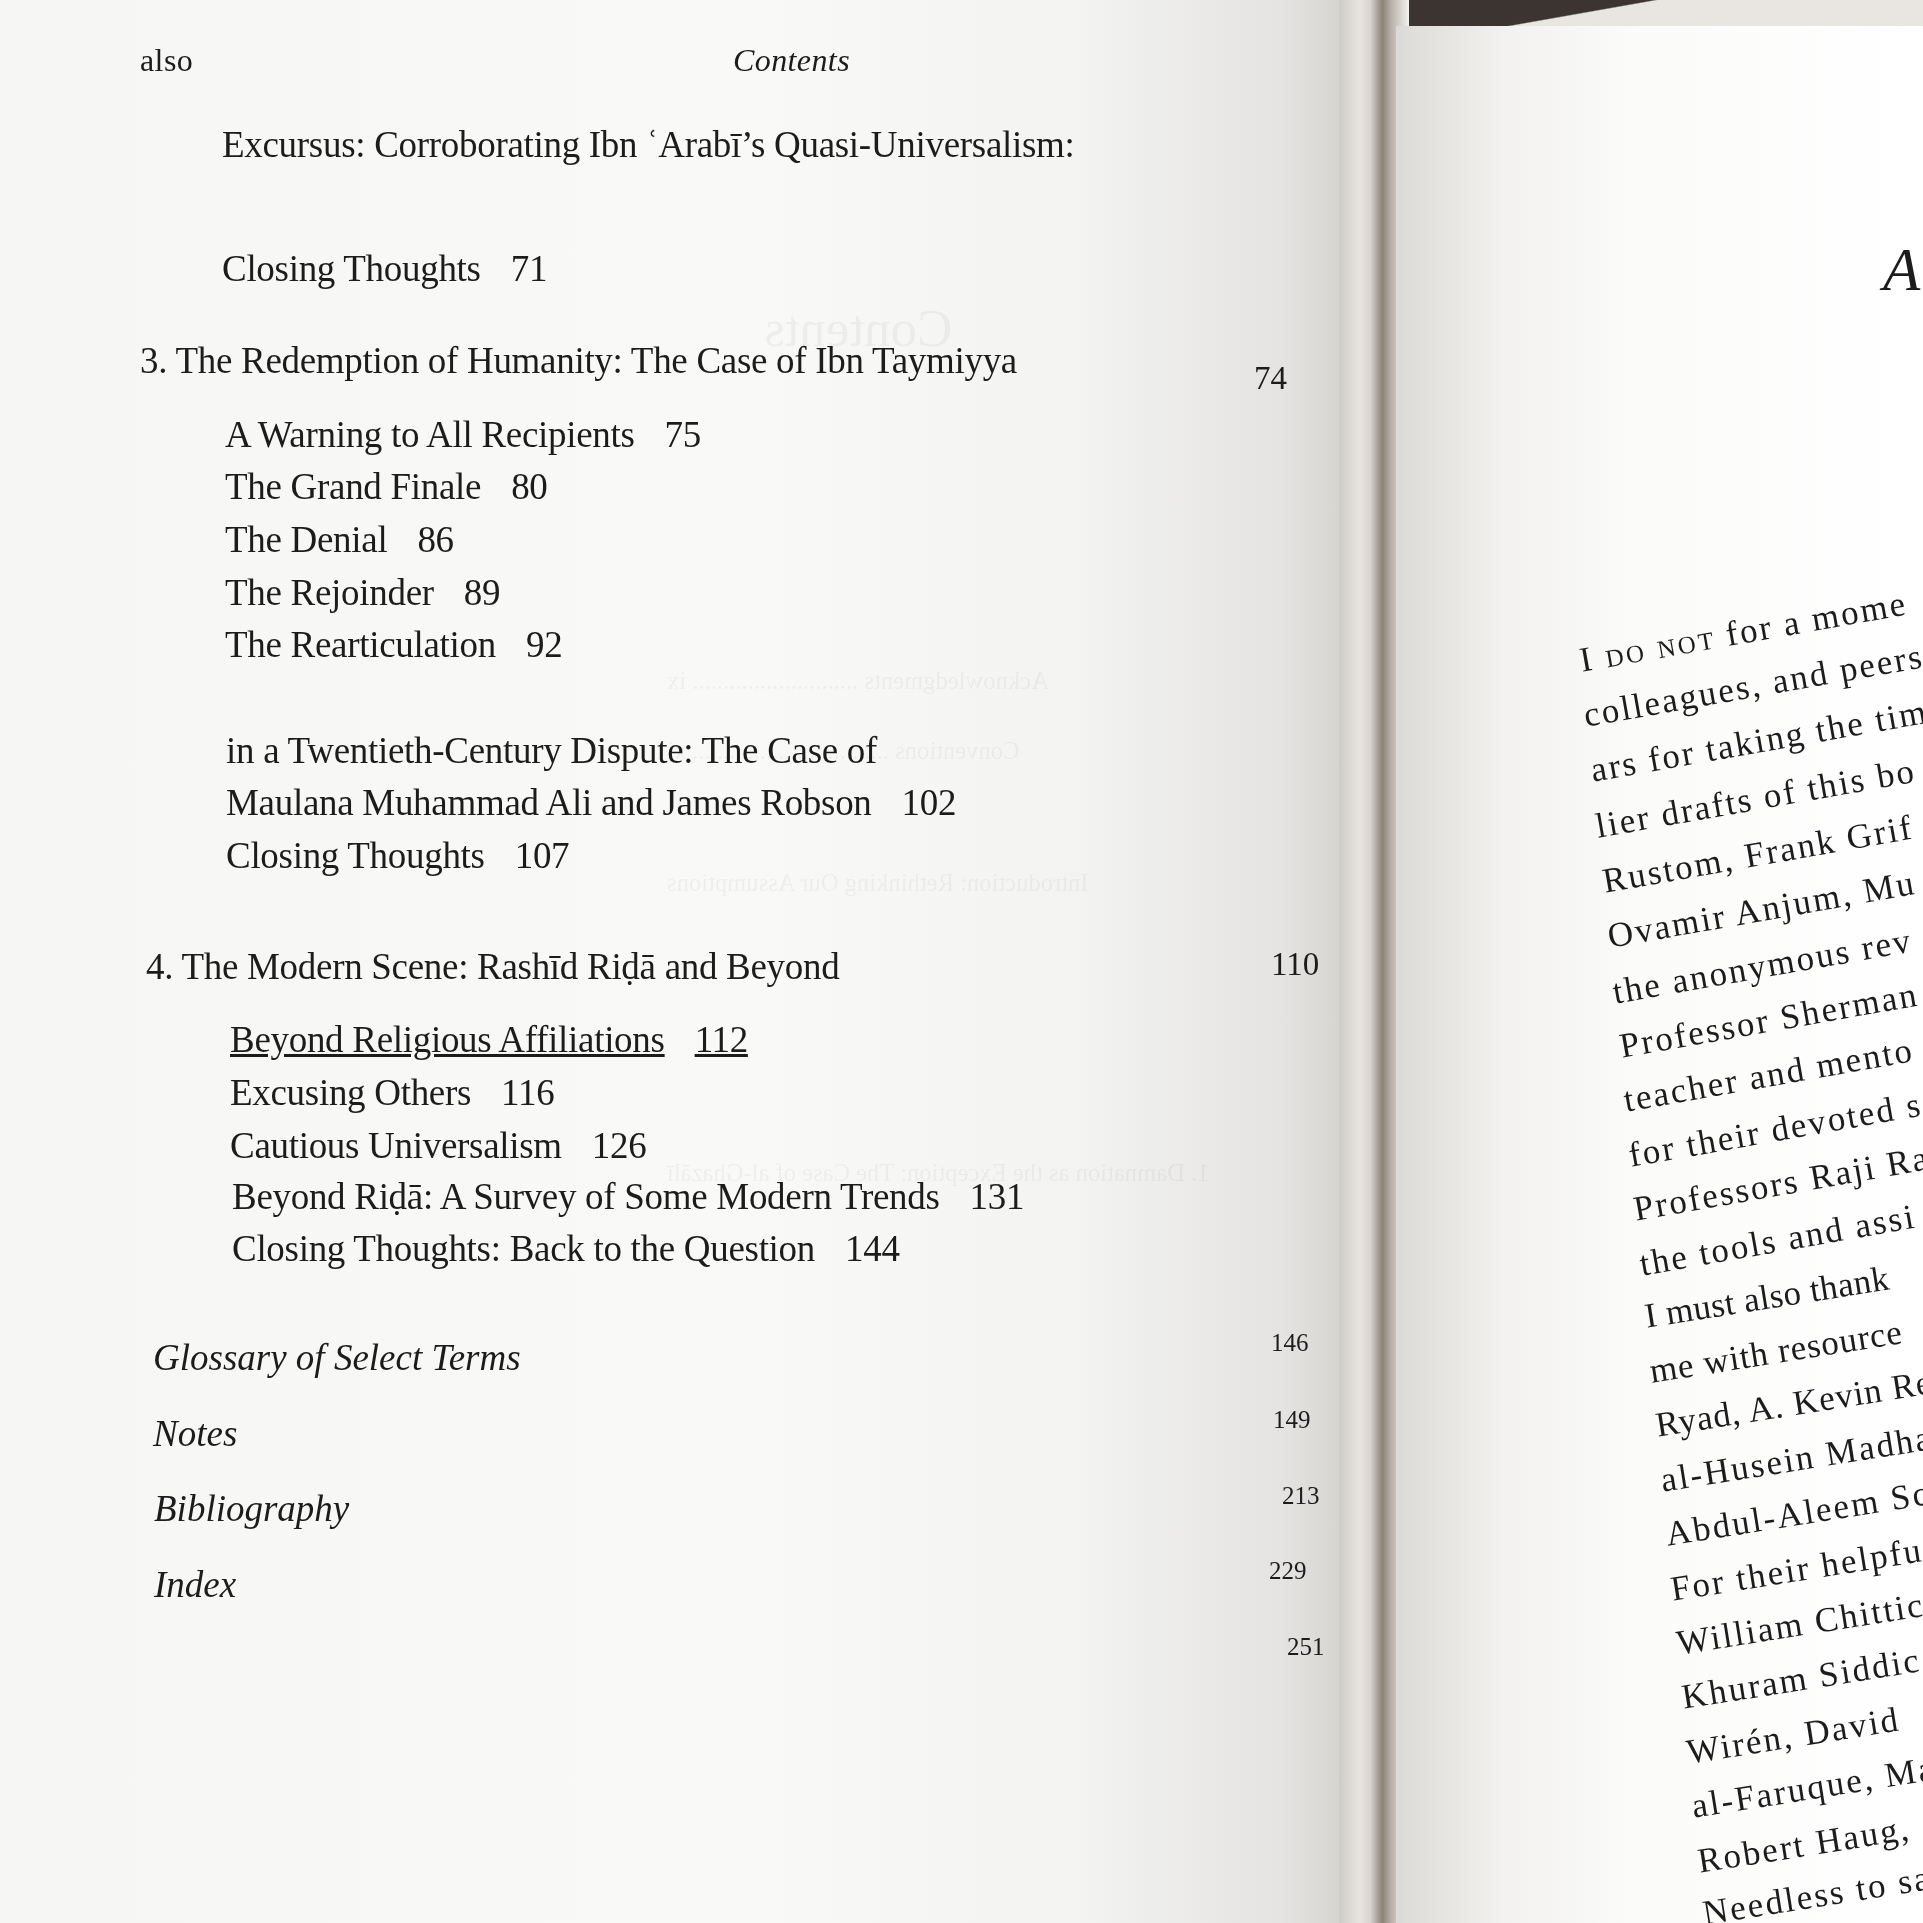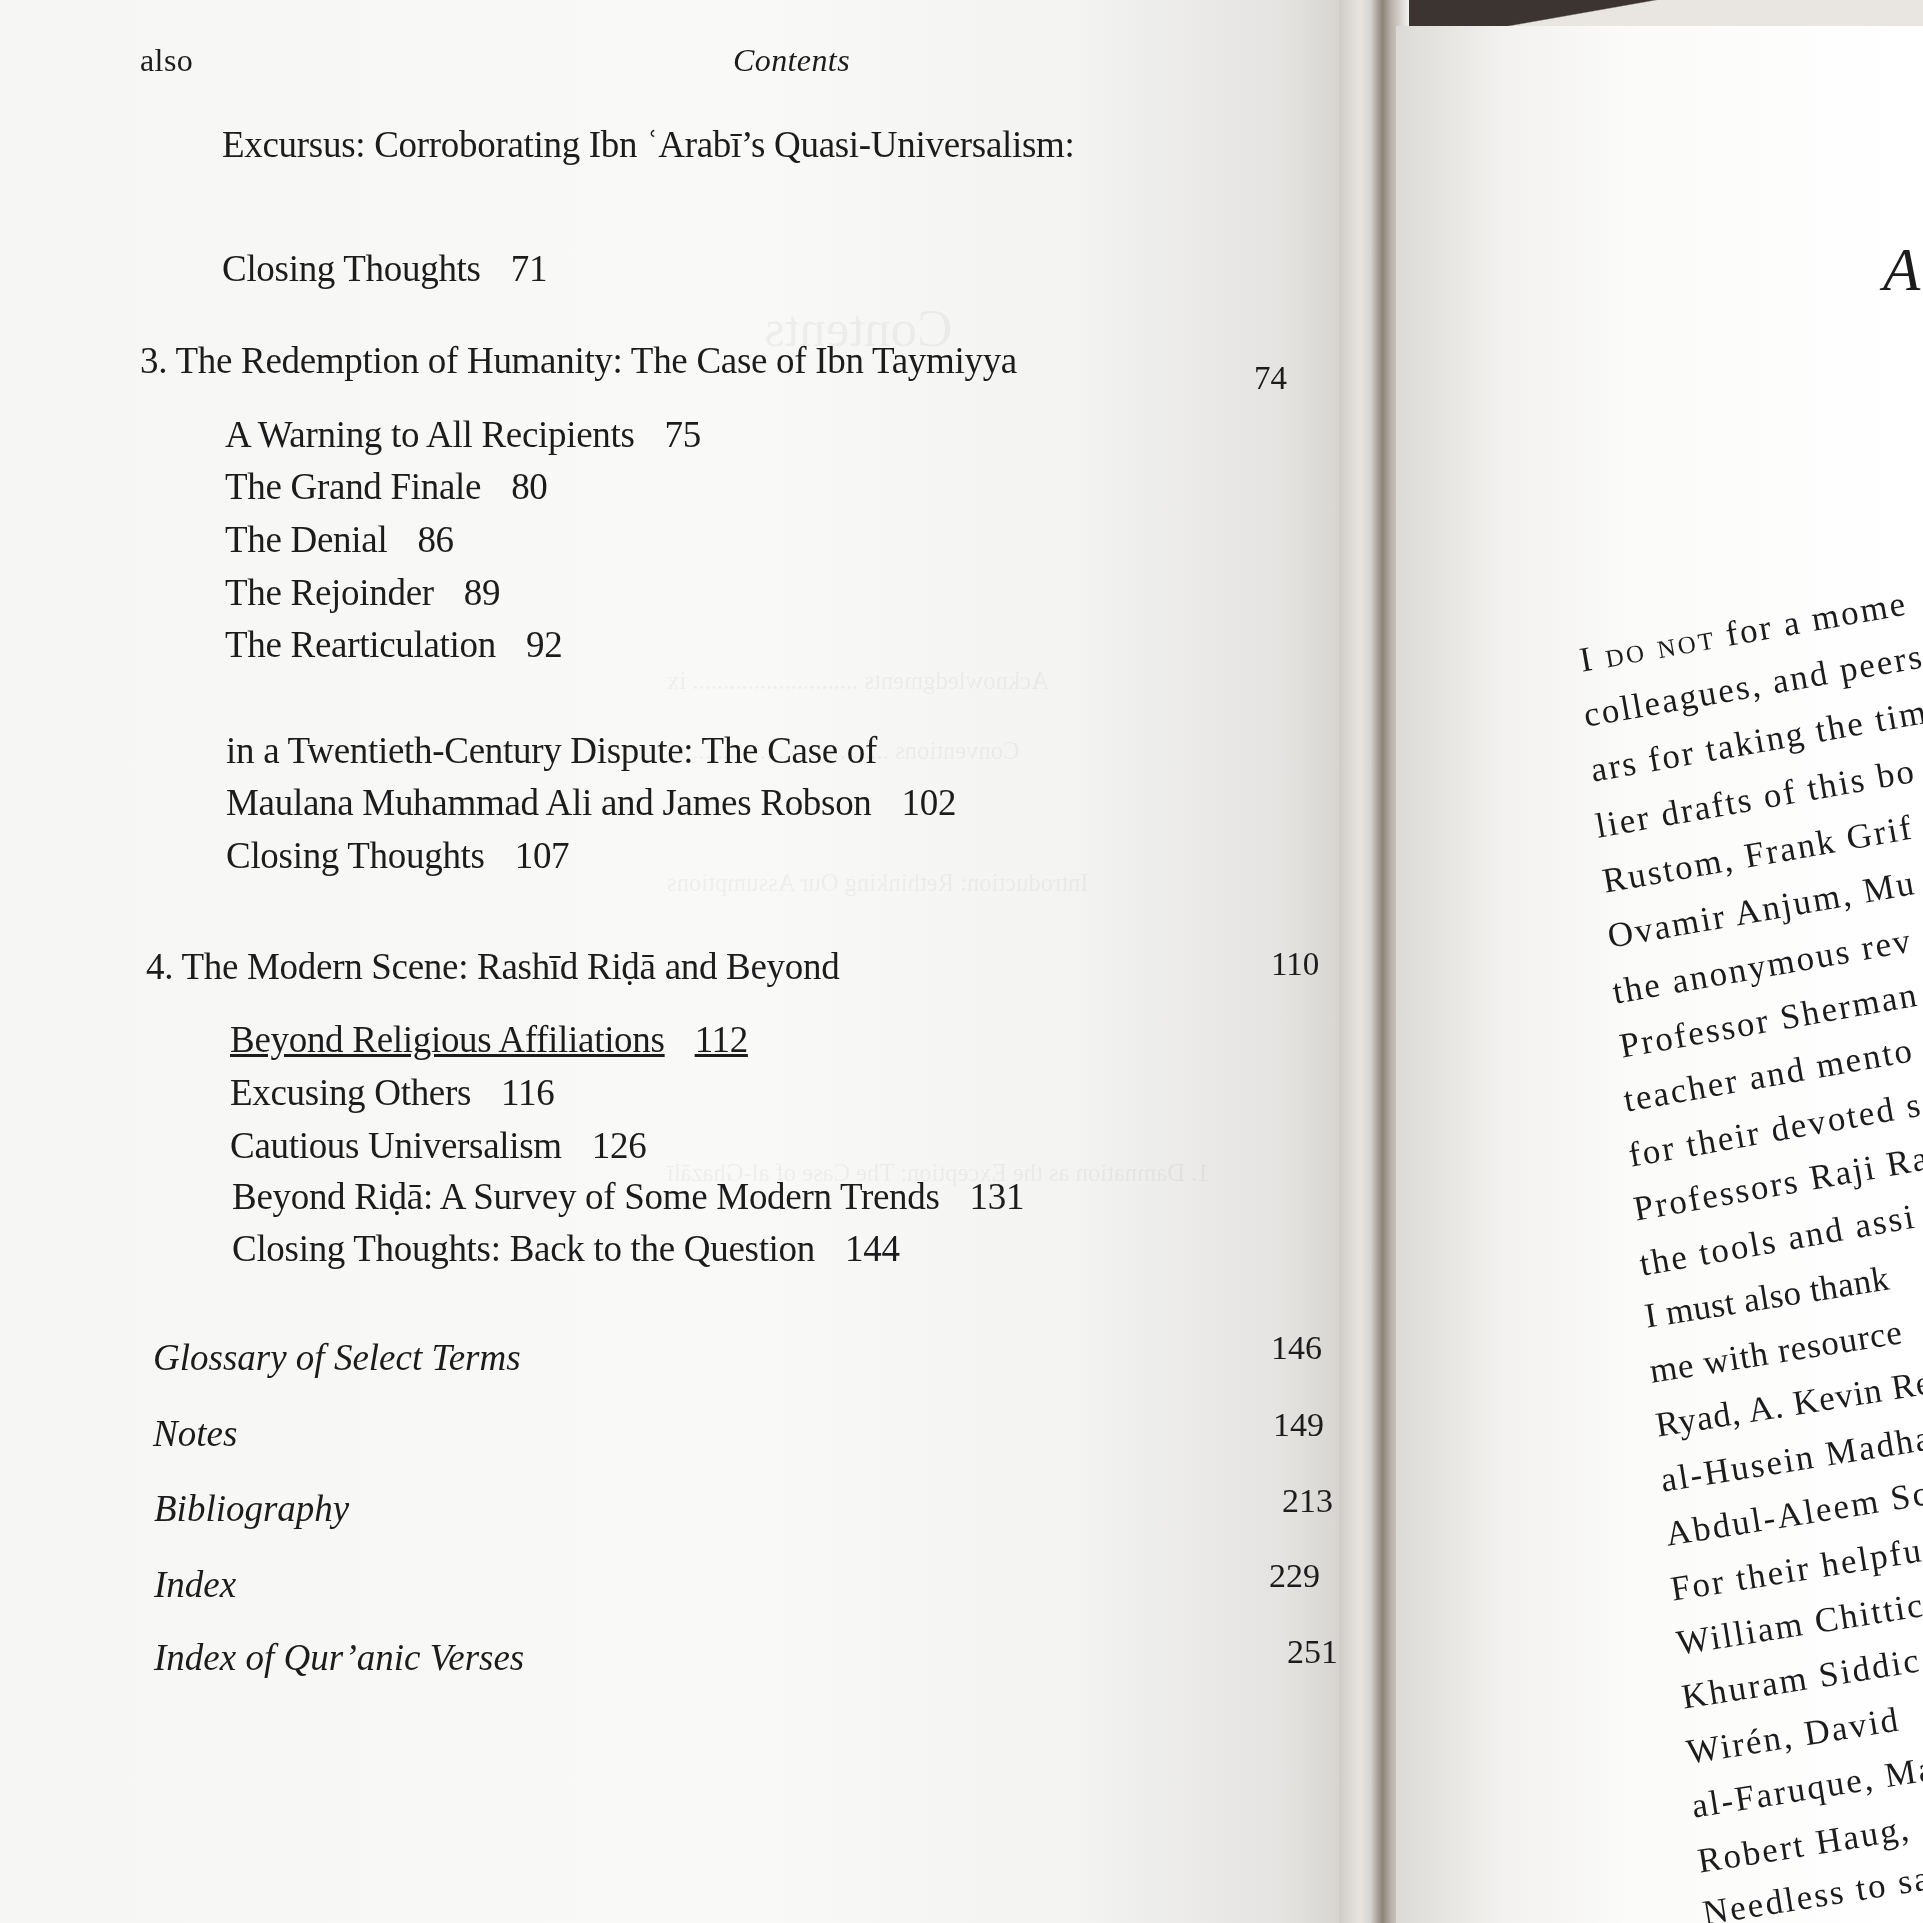--- a/index.html
+++ b/index.html
@@ -20,21 +20,21 @@
   }
   .running-head { position: absolute; top: 42px; font-size: 32px; letter-spacing: 0.4px; }
   .folio { left: 140px; }
   .head-title { left: 733px; font-style: italic; }
 
   .toc-line { position: absolute; font-size: 37px; white-space: nowrap; letter-spacing: -0.3px; }
   .toc-line .pg { margin-left: 30px; }
   .ch-line { position: absolute; font-size: 37px; white-space: nowrap; letter-spacing: -0.3px; }
   .ch-pg { position: absolute; font-size: 33px; }
   .back-line { position: absolute; font-size: 37px; font-style: italic; white-space: nowrap; }
-  .back-pg { position: absolute; font-size: 34px; }
+  .back-pg { position: absolute; font-size: 25px; }
 
   
   .gutter {
     position: absolute; left: 1339px; top: 0; width: 70px; height: 1923px;
     background: linear-gradient(90deg, #cfcbc6 0%, #e8e5e1 30%, #d7d3ce 45%, #8c8278 62%, #b9b2aa 75%, #f3f2f0 100%);
   }
   .top-dark {
     position: absolute; left: 1339px; top: 0; width: 585px; height: 35px;
     background: linear-gradient(170deg, #3b3431 0%, #3b3431 40%, transparent 41%);
   }
@@ -119,21 +119,20 @@
   </div>
 
   <div class="back-line" style="left:153px;top:1336px;">Glossary of Select Terms</div>
   <div class="back-pg" style="left:1271px;top:1329px;">146</div>
   <div class="back-line" style="left:153px;top:1412px;">Notes</div>
   <div class="back-pg" style="left:1273px;top:1406px;">149</div>
   <div class="back-line" style="left:154px;top:1487px;">Bibliography</div>
   <div class="back-pg" style="left:1282px;top:1482px;">213</div>
   <div class="back-line" style="left:154px;top:1563px;">Index</div>
   <div class="back-pg" style="left:1269px;top:1557px;">229</div>
-  <div class="back-line" style="left:154px;top:1636px;">Index of Qur’anic Verses</div>
   <div class="back-pg" style="left:1287px;top:1633px;">251</div>
 </div>
 
 <div class="top-dark"></div>
 <div class="gutter"></div>
 
 <div class="right-page">
 </div>
 <div class="right-heading">A</div>
 

